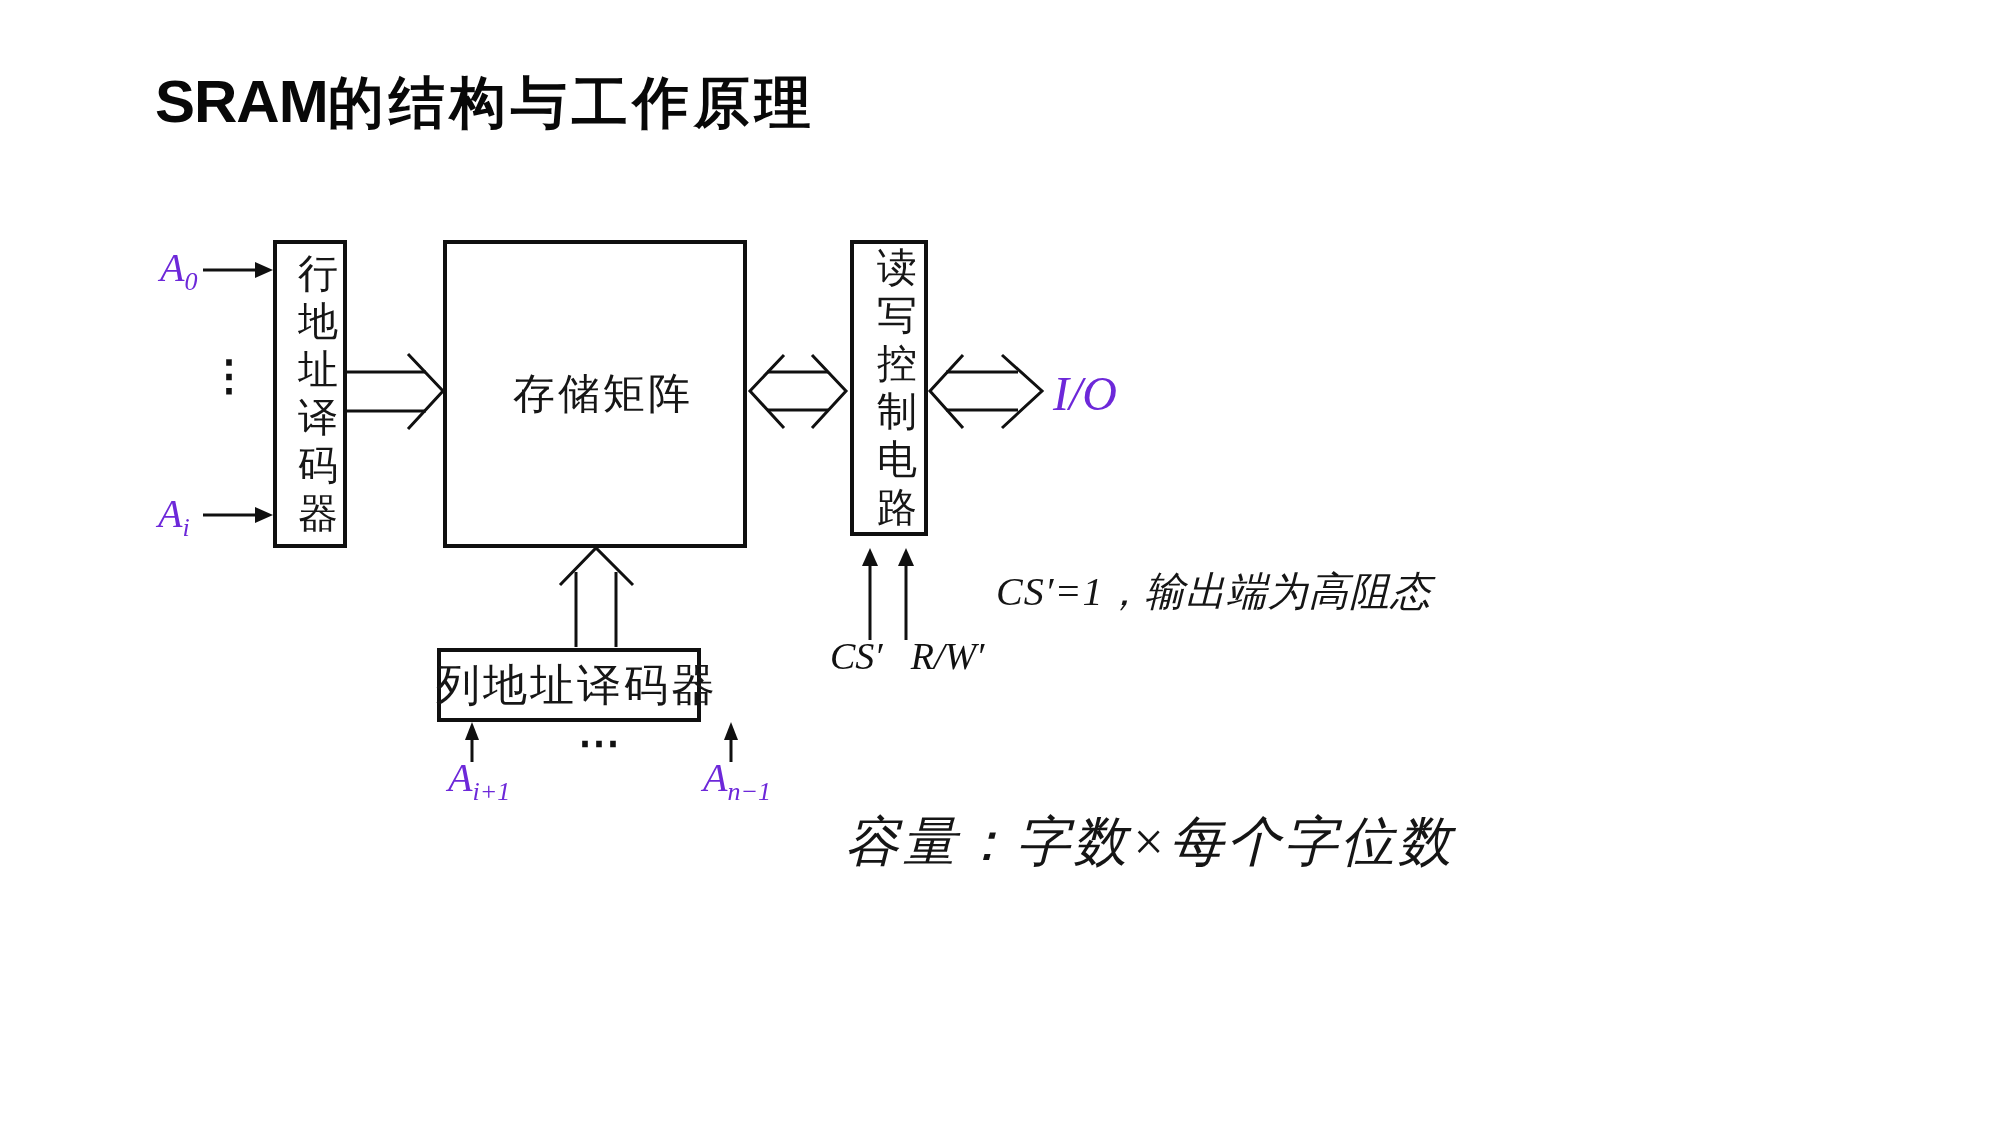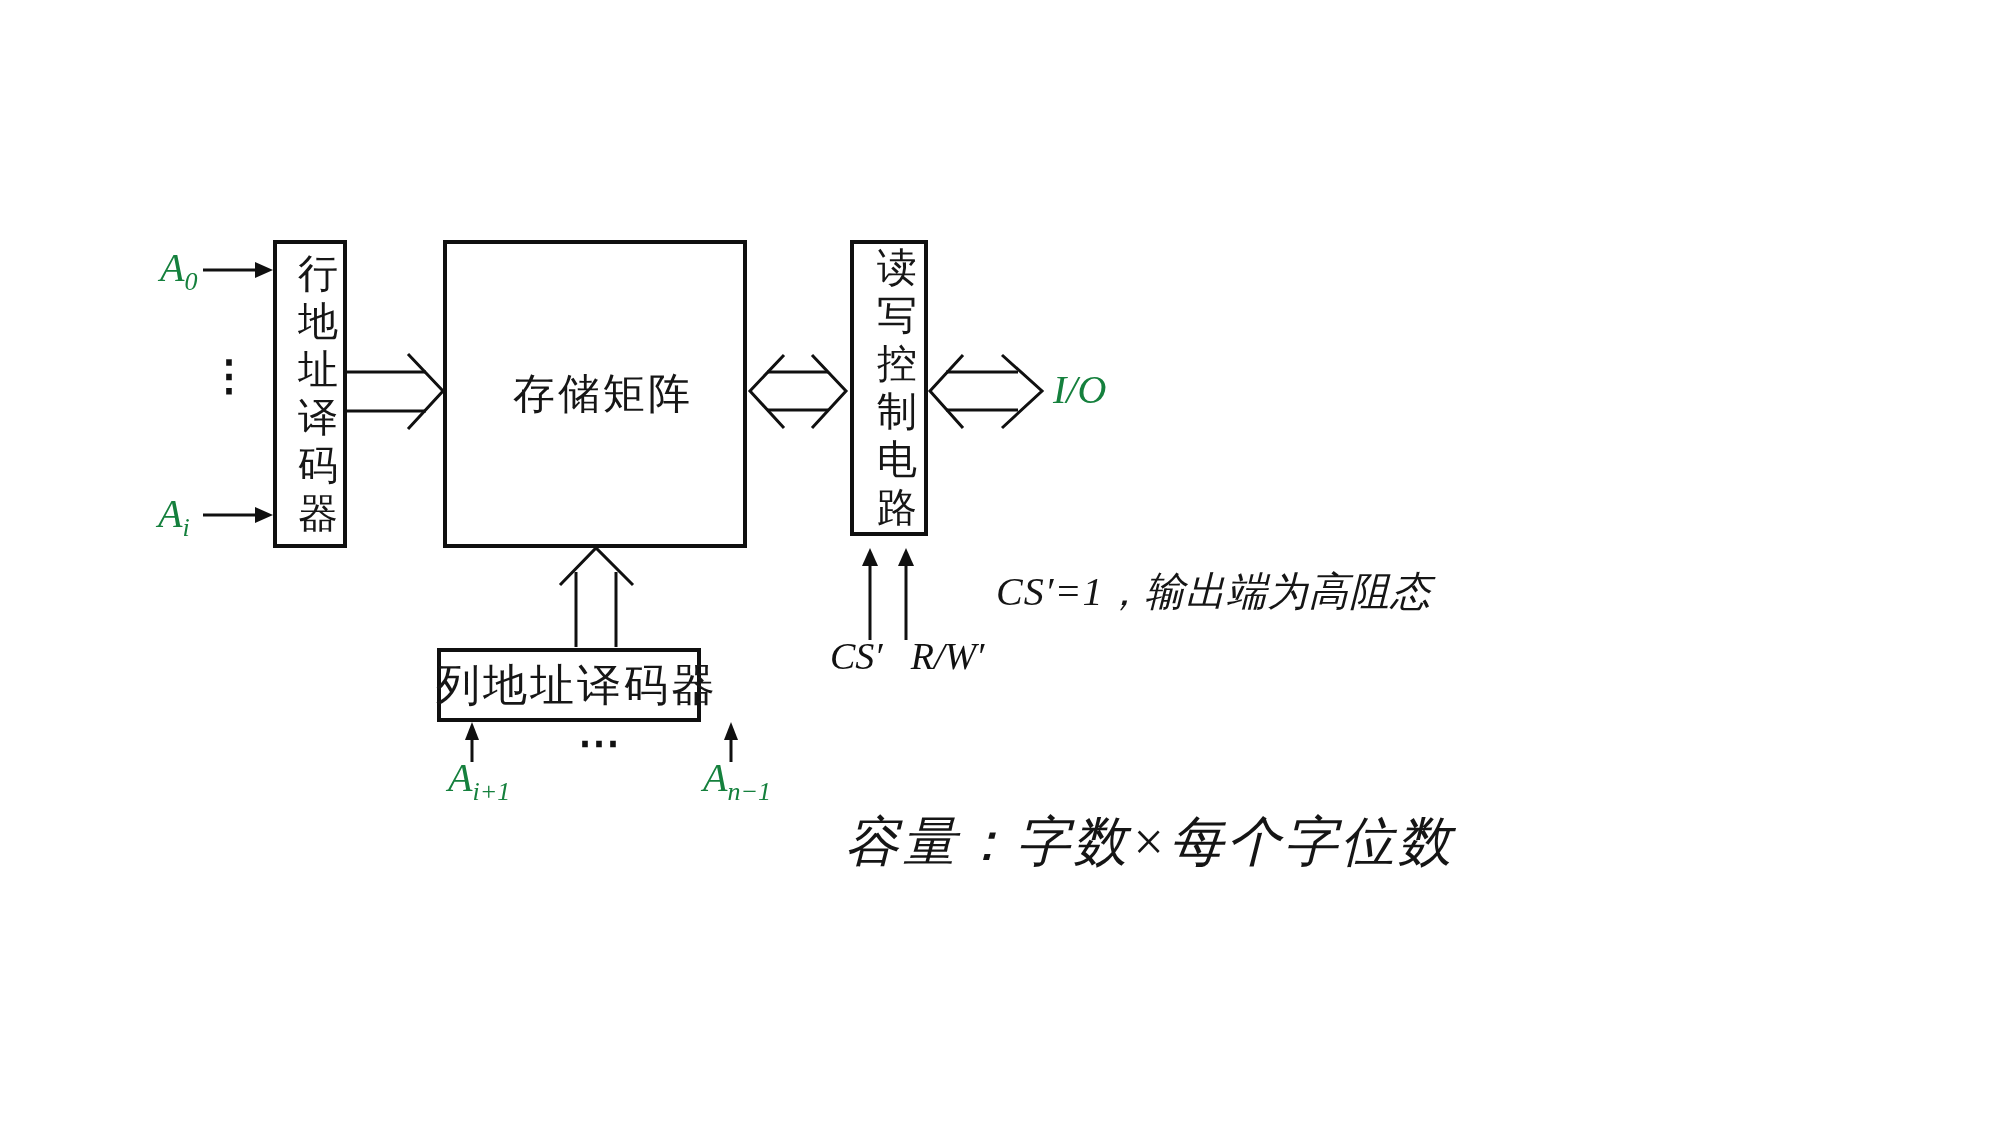--- a/index.html
+++ b/index.html
@@ -24,39 +24,42 @@
     position:absolute; border:4px solid #101010; background:#fff;
     box-sizing:border-box; display:flex; align-items:center; justify-content:center;padding-left:16px;
   }
   .vlabel {
     width:100%; text-align:center; word-break:break-all;
     font-size:40px; line-height:48px; color:#161616;
   }
   .hlabel { font-size:42px; letter-spacing:3px; color:#161616; white-space:nowrap; }
   .siglabel {
     position:absolute; font-style:italic; font-size:40px; white-space:nowrap;
-    color:#15803d;
+    color:#6d28d9;
   }
   .siglabel sub { font-size:26px; font-style:italic; line-height:0; }
   .dots-v { position:absolute; font-size:42px; font-weight:bold; color:#111; line-height:1; }
   .dots-h { position:absolute; font-size:42px; font-weight:bold; color:#111; line-height:1; letter-spacing:0; }
   .note {
     position:absolute; font-style:italic; white-space:nowrap; color:#151515;
   }
   .note-cs { left:996px; top:564px; font-size:40px; letter-spacing:1px; }
   .note-capacity { left:845px; top:806px; font-size:54px; letter-spacing:3px; }
   .cs-rw { position:absolute; left:830px; top:634px; display:flex; gap:28px; }
   .cs-rw .siglabel-inline { font-style:italic; font-size:38px; white-space:nowrap; color:#111; }
   svg.wires { position:absolute; left:0; top:0; }
 </style>
 </head>
 <body>
 
 <div class="stage">
 
+  <div class="page-title">
+    <span class="latin">SRAM</span><span class="cjk">的结构与工作原理</span>
+  </div>
 
   <svg class="wires" width="2000" height="1125" viewBox="0 0 2000 1125">
     <g stroke="#101010" stroke-width="3" fill="none">
 
       <g>
         <line x1="203" y1="270" x2="257" y2="270"></line>
         <polygon points="255,262 273,270 255,278" fill="#101010" stroke="none"></polygon>
       </g>
 
       <g>
@@ -131,21 +134,21 @@
   <div class="siglabel" style="left:160px; top:244px;">
     <span>A</span><sub>0</sub>
   </div>
 
   <div class="dots-v" style="left:208px; top:355px;">⋮</div>
 
   <div class="siglabel" style="left:158px; top:490px;">
     <span>A</span><sub>i</sub>
   </div>
 
-  <div class="siglabel" style="left:1053px; top:366px; font-size:40px;">I/O</div>
+  <div class="siglabel" style="left:1053px; top:366px; font-size:48px;">I/O</div>
 
   <div class="cs-rw">
     <span class="siglabel-inline">CS′</span>
     <span class="siglabel-inline">R/W′</span>
   </div>
 
   <div class="siglabel" style="left:448px; top:754px;">
     <span>A</span><sub>i+1</sub>
   </div>
 

